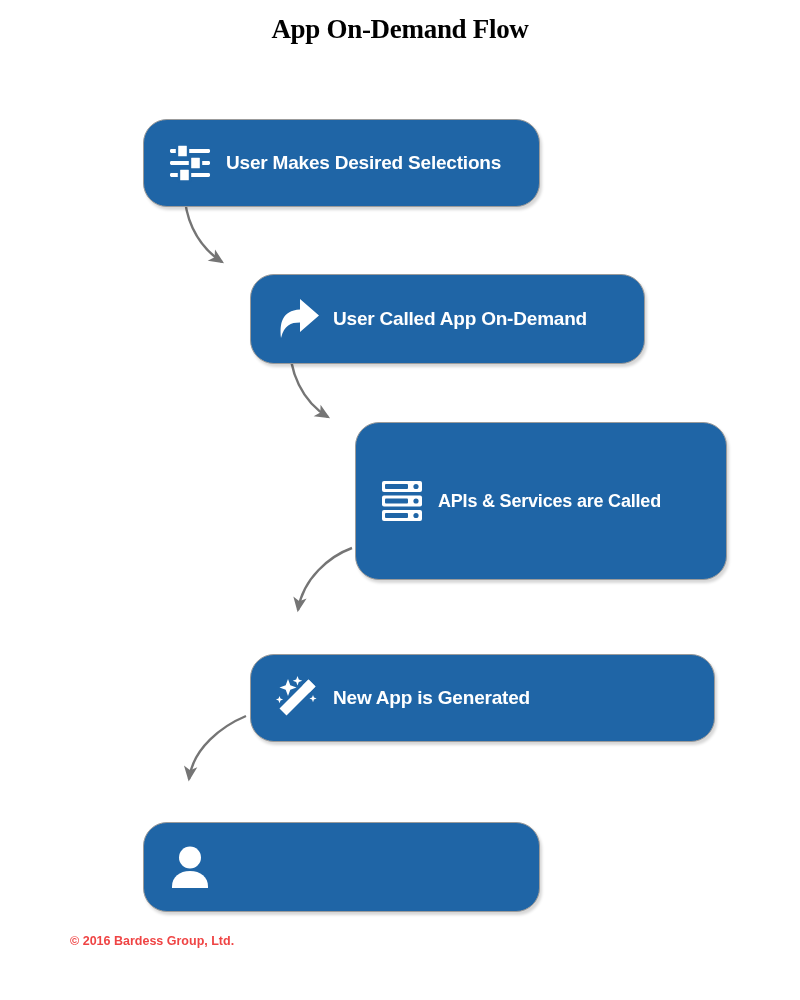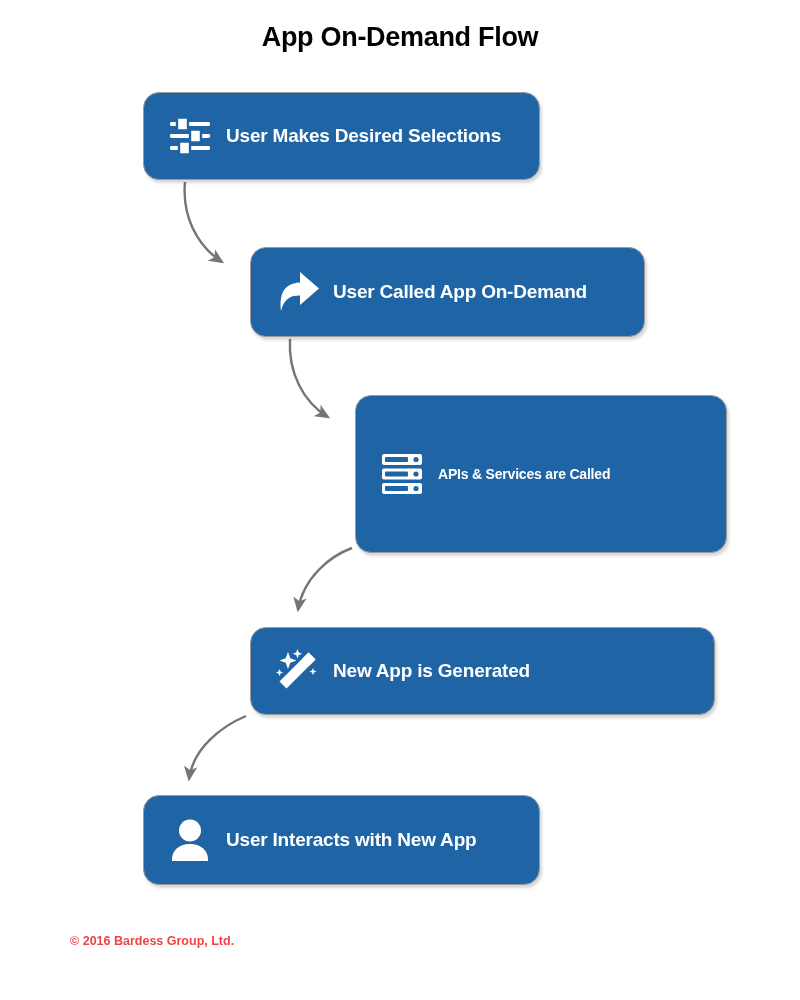--- a/index.html
+++ b/index.html
@@ -11,48 +11,50 @@
     width: 800px;
     height: 1000px;
     position: relative;
     overflow: hidden;
     font-family: "Liberation Sans", sans-serif;
     -webkit-font-smoothing: antialiased;
   }
 
   #diagram-title {
     position: absolute;
-    top: 22px;
+    top: 14px;
     left: 0;
     width: 800px;
     text-align: center;
     font-size: 27px;
     font-weight: bold;
     color: #000000;
     letter-spacing: -0.3px;
+    font-family: Liberation Serif, serif;
   }
 
   #flow-canvas {
     position: absolute;
     top: 0;
     left: 0;
     width: 800px;
     height: 1000px;
   }
 
   .flow-node {
     position: absolute;
     box-sizing: border-box;
     background: #1f65a6;
     border: 1.5px solid #9b9b9b;
-    border-radius: 16px;
+    border-radius: 24px;
     box-shadow: 2px 3px 3px rgba(0,0,0,0.16);
     display: flex;
     flex-direction: column;
     justify-content: center;
+    margin-top: 27px;
   }
 
   .node-row {
     display: flex;
     align-items: center;
     flex: 1 1 auto;
   }
 
   .node-icon {
     width: 52px;
@@ -78,21 +80,21 @@
   }
 
   
   #node-selections { left: 143px; top: 92px;  width: 397px; height: 88px; }
   #node-ondemand   { left: 250px; top: 247px; width: 395px; height: 90px; }
   #node-apis       { left: 355px; top: 395px; width: 372px; height: 158px; }
   #node-generated  { left: 250px; top: 627px; width: 465px; height: 88px; }
   #node-interacts  { left: 143px; top: 795px; width: 397px; height: 90px; }
 
   #node-apis .node-row { flex: 0 0 50%; }
-  #node-apis .node-label { font-size: 14px; }
+  #node-apis .node-label { font-size: 18px; }
 
   #copyright {
     position: absolute;
     left: 70px;
     top: 934px;
     font-size: 12.5px;
     font-weight: bold;
     color: #ef4444;
   }
 </style>
@@ -196,17 +198,16 @@
 <div class="flow-node" id="node-interacts">
   <div class="node-row">
     <span class="node-icon">
       <svg width="42" height="44" viewBox="0 0 42 44">
         <g fill="#ffffff">
           <circle cx="21" cy="12.5" r="11"></circle>
           <path d="M21,26 C31.5,26 39,32 39,41.5 L39,43 L3,43 L3,41.5 C3,32 10.5,26 21,26 Z"></path>
         </g>
       </svg>
     </span>
-    <span class="node-label">User Interacts with New App</span>
   </div>
 </div>
 
 <div id="copyright">© 2016 Bardess Group, Ltd.</div>
 
 </body></html>

